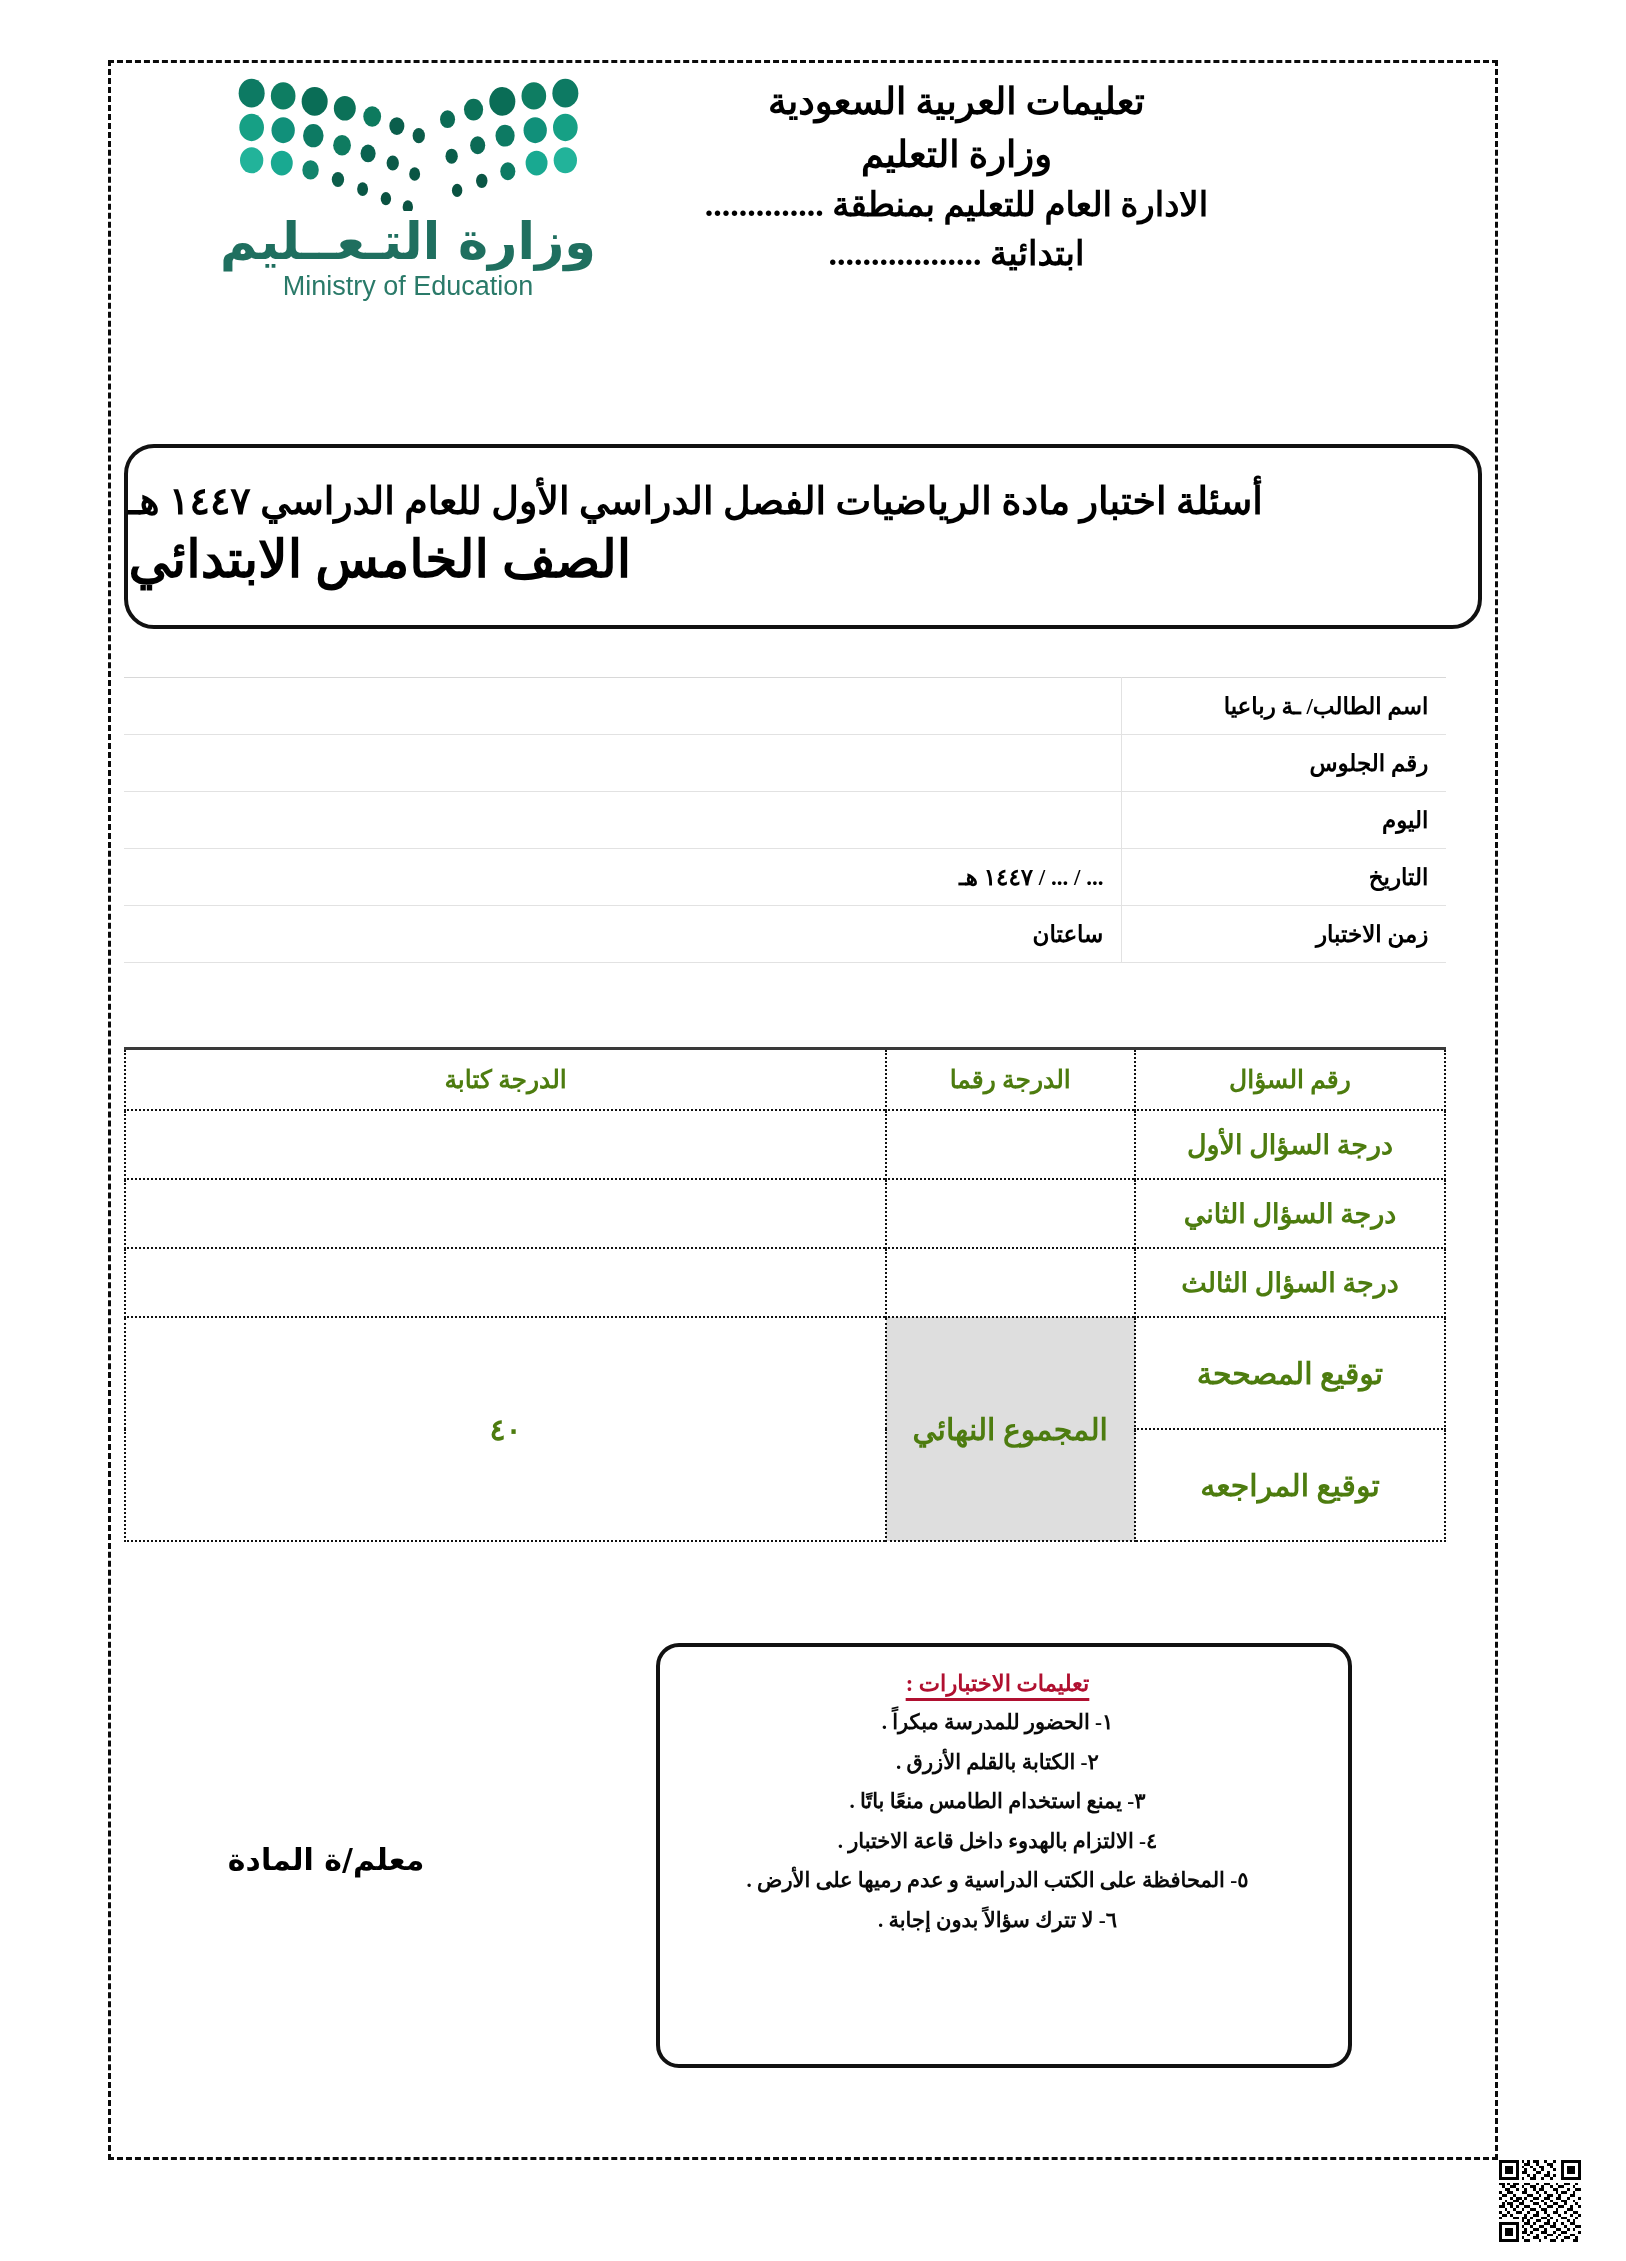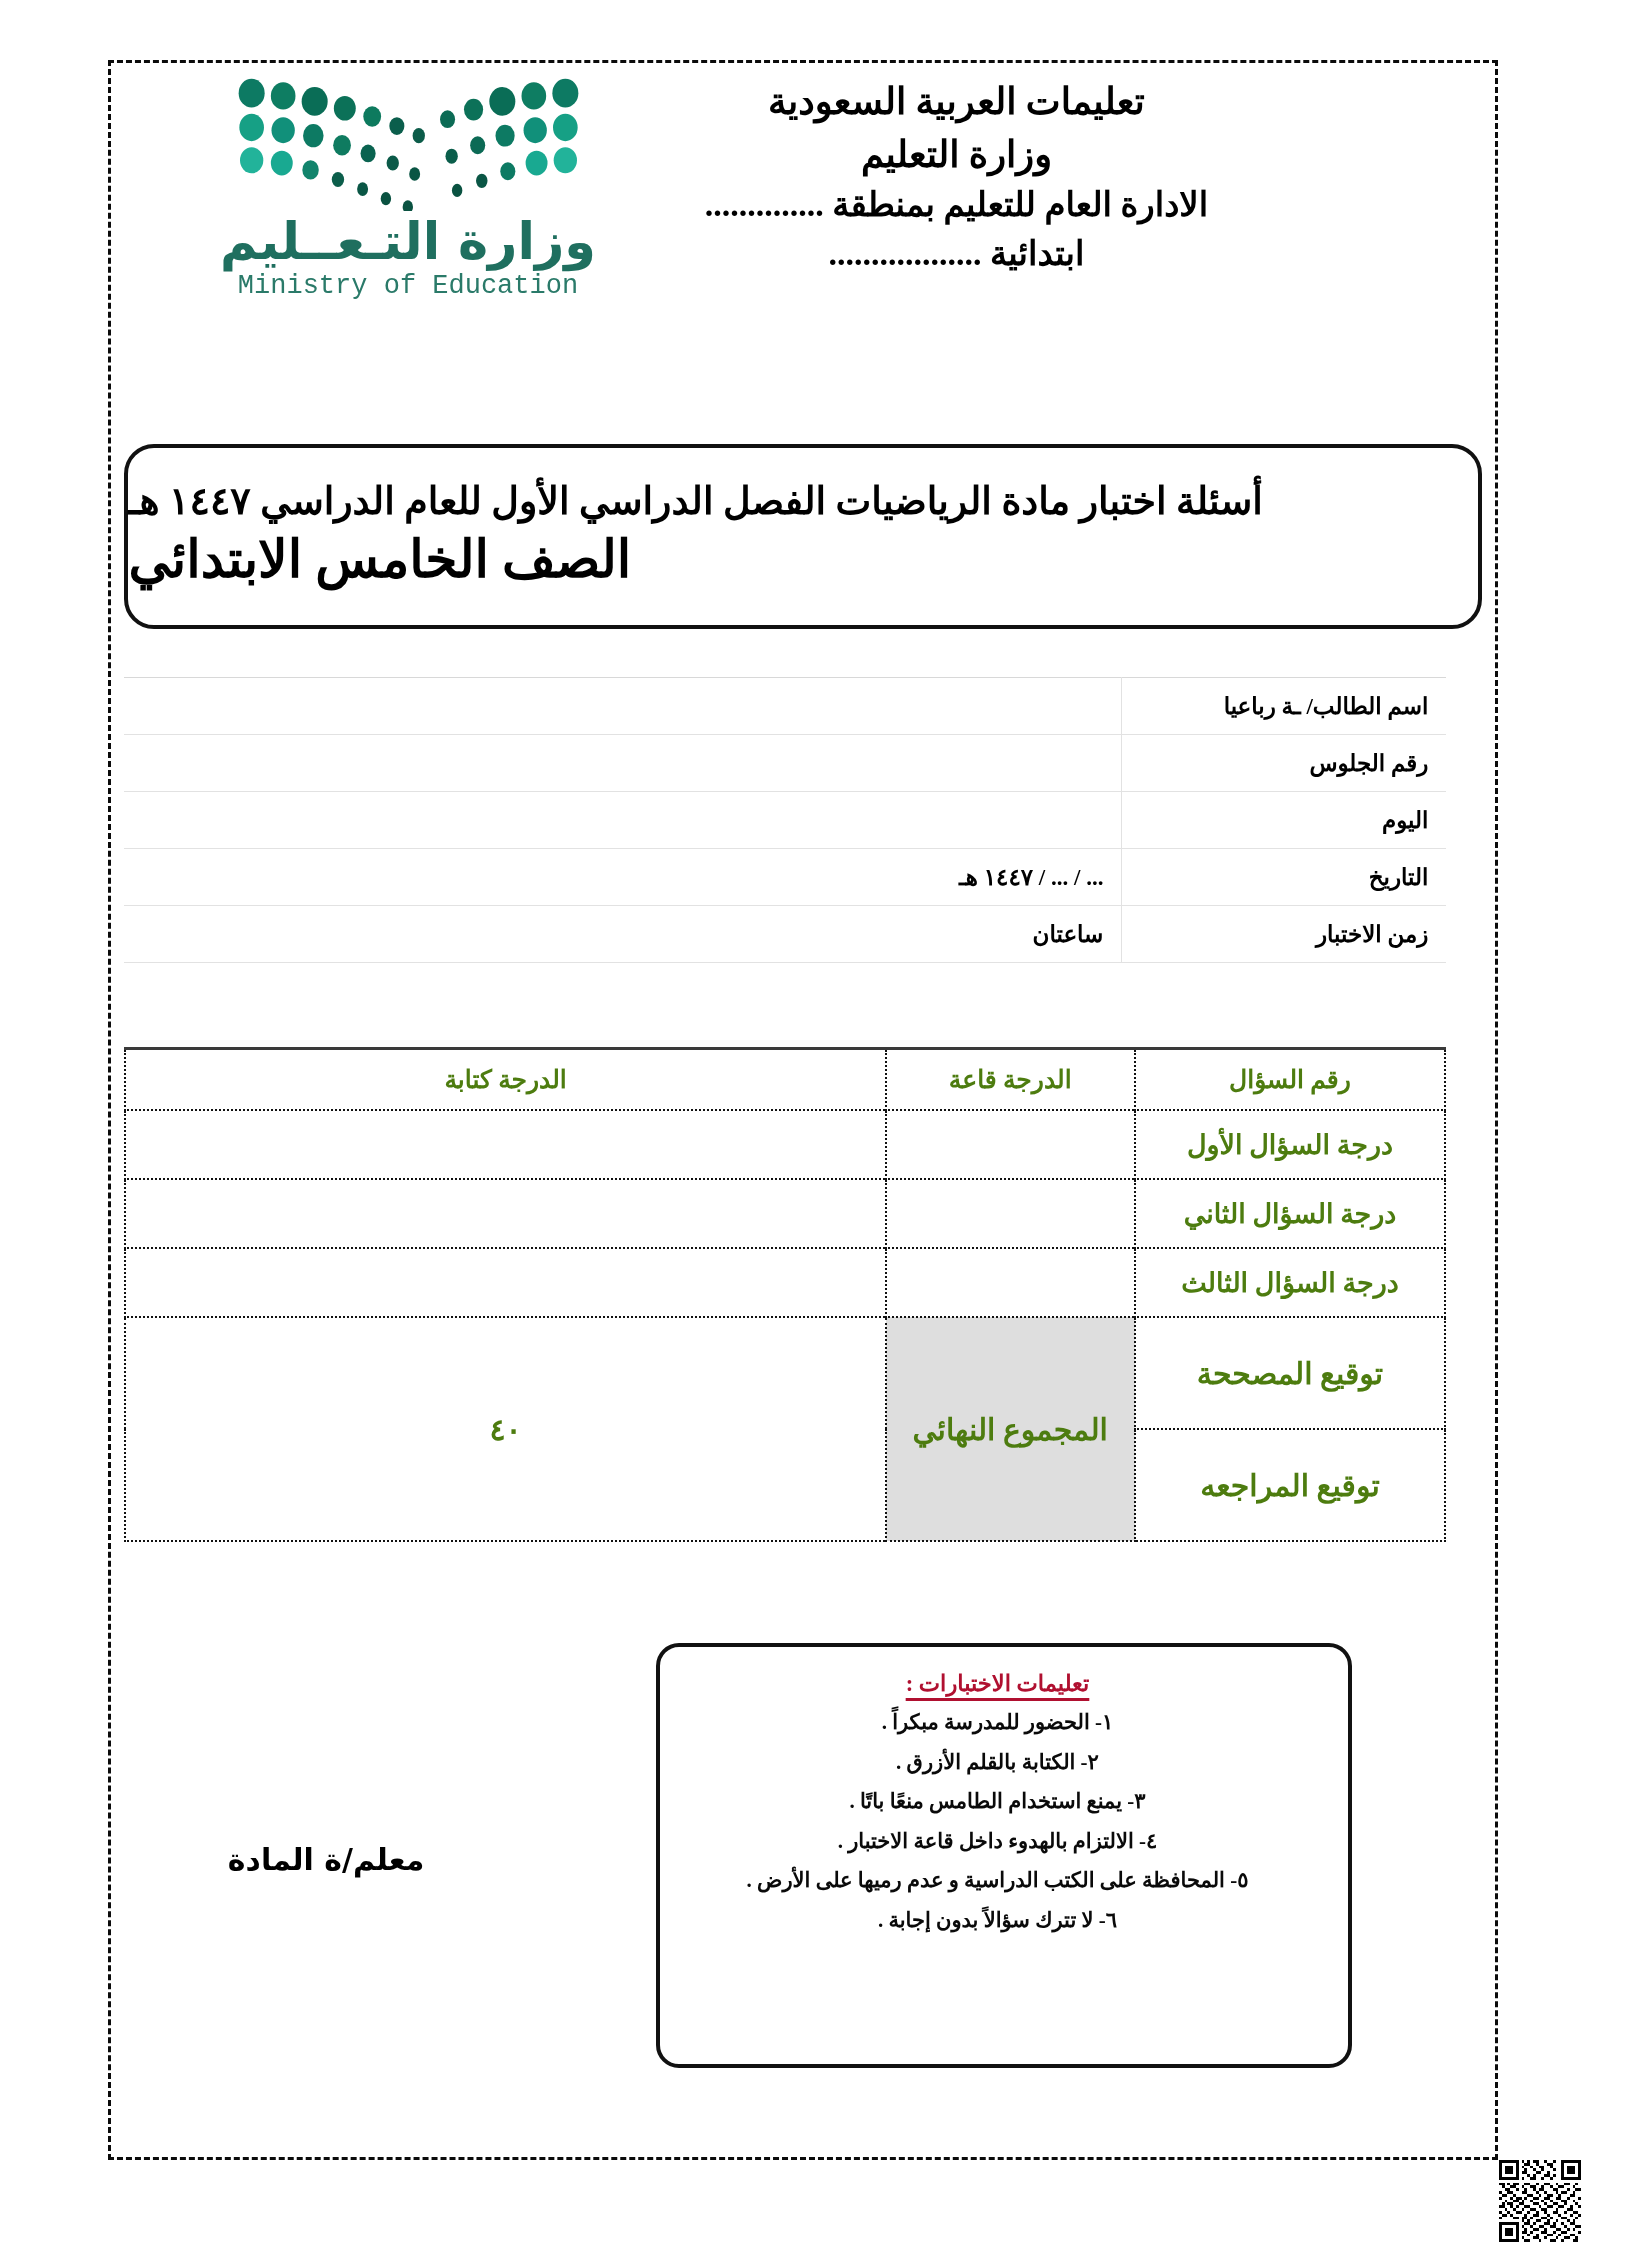--- a/index.html
+++ b/index.html
@@ -62,21 +62,21 @@
     font-family: "DejaVu Sans", sans-serif;
     font-size: 51px;
     font-weight: 700;
     color: #1f6f5f;
     letter-spacing: -1.4px;
     line-height: 1.05;
     margin-top: 4.1px;
     direction: rtl;
   }
   .logo-en {
-    font-family: Liberation Mono, monospace;
+    font-family: Liberation Sans, sans-serif;
     font-size: 27px;
     color: #2a7a69;
     letter-spacing: 0px;
     margin-top: 2.7px;
   }
 
   .header-text {
     position: absolute;
     right: 192px;
     top: 16.4px;
@@ -350,21 +350,21 @@
       <td class="info-label">زمن الاختبار</td>
       <td class="info-value">ساعتان</td>
     </tr>
   </tbody>
     </table>
 
   <table class="grades-table">
     <tbody>
         <tr class="gt-head">
       <td class="c-num">رقم السؤال</td>
-      <td class="c-digit">الدرجة قاعة</td>
+      <td class="c-digit">الدرجة رقما</td>
       <td class="c-word">الدرجة كتابة</td>
     </tr>
     <tr class="gt-row">
       <td>درجة السؤال الأول</td>
       <td></td>
       <td></td>
     </tr>
     <tr class="gt-row">
       <td>درجة السؤال الثاني</td>
       <td></td>

